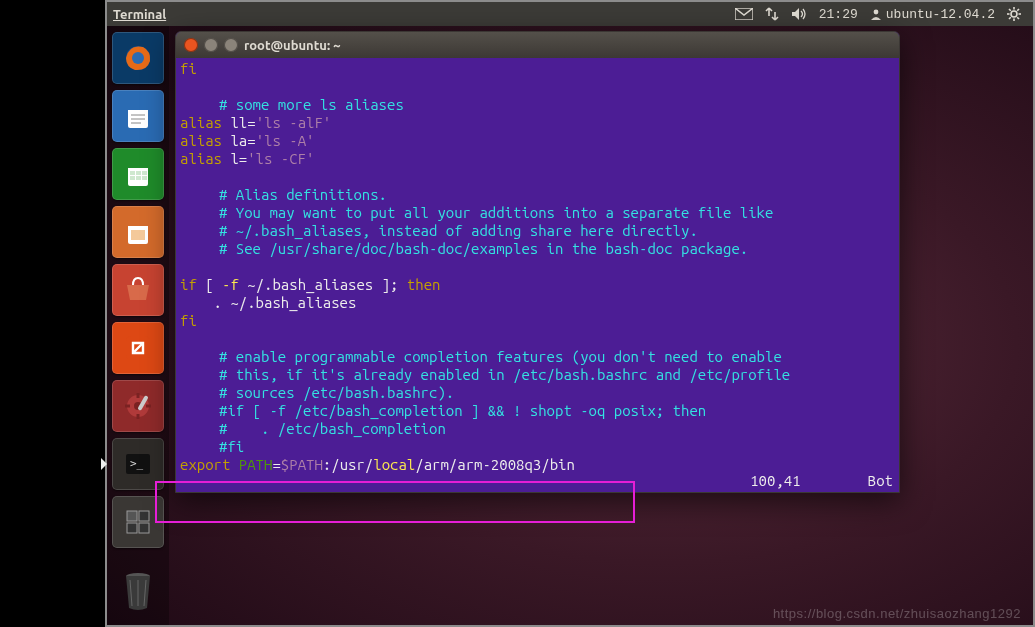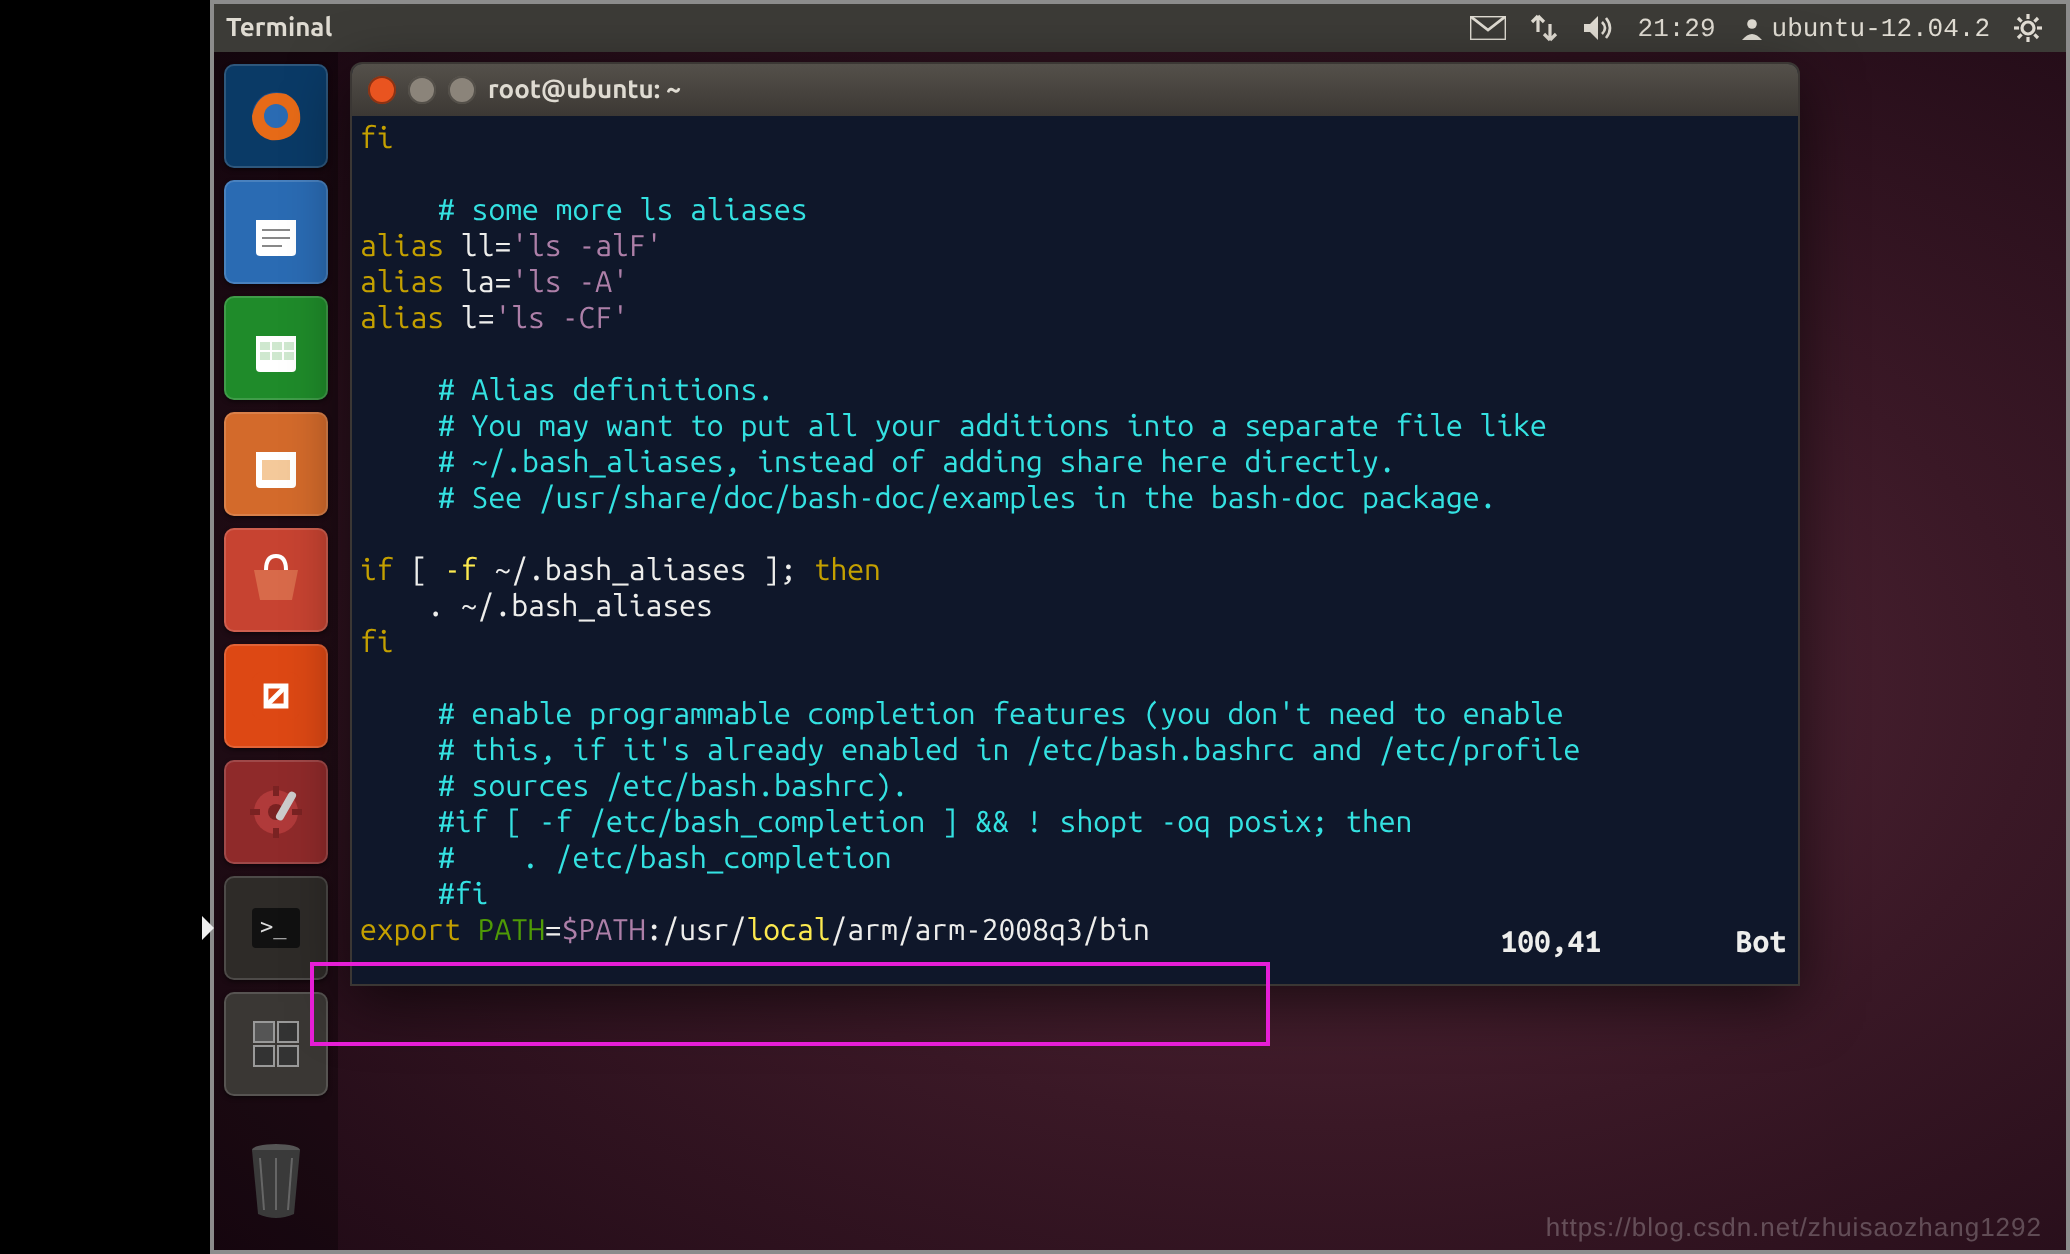--- a/index.html
+++ b/index.html
@@ -15,21 +15,21 @@
   background: radial-gradient(ellipse at 60% 55%, #5a2b3c 0%, #3a1826 45%, #1a0712 100%);
   border:2px solid #8c8c8c;
 }
 
 .panel {
   height:24px; background:#3c3b37;
   display:flex; align-items:center;
   color:#dfdbd2; font-family:Ubuntu,Arial,sans-serif; font-size:13px;
   padding:0 6px;
 }
-.panel-title { font-weight:700; }
+.panel-title { font-weight:700;text-decoration:underline; }
 .panel-spacer { flex:1; }
 .panel-item { padding:0 6px; display:flex; align-items:center; gap:4px;font-family:Liberation Mono, monospace; }
 .panel svg { display:block; }
 
 
 .launcher {
   position:absolute; left:107px; top:26px; width:62px; bottom:2px;
   background:rgba(0,0,0,0.3);
   display:flex; flex-direction:column; align-items:center;
   padding-top:6px; gap:6px;
@@ -44,21 +44,21 @@
   content:''; position:absolute; left:-11px; top:50%; transform:translateY(-50%);
   border:6px solid transparent; border-left-color:#eee;
 }
 .trash-wrap{ margin-top:auto; margin-bottom:10px;}
 
 .termwin {
   position:absolute; left:175px; top:31px; width:725px; height:462px;
   border:1px solid #3b3734; border-radius:6px 6px 0 0;
   overflow:hidden;
   box-shadow:0 8px 30px rgba(0,0,0,.6);
-  background:#0f172a;
+  background:#4c1d95;
 }
 .titlebar{
   height:26px; background:linear-gradient(#54504a,#3c3834);
   display:flex; align-items:center; gap:6px; padding:0 8px;
   color:#dfdbd2; font-family:Ubuntu,Arial,sans-serif; font-size:13px; font-weight:700;
 }
 .wbtn{ width:14px; height:14px; border-radius:50%; box-shadow:inset 0 0 0 1px rgba(0,0,0,.4);}
 .wbtn.close{ background:#e95420;}
 .wbtn.min{ background:#8b847a;}
 .wbtn.max{ background:#8b847a;}
@@ -74,23 +74,22 @@
 .m{ color:#ad7fa8;}  
 .o{ color:#fce94f;}  
 .w{ color:#eeeeec;}
 
 .highlight-box{
   position:absolute;
   border:2px solid #e61ed6;
   pointer-events:none;
 }
 .statusline{
-  position:absolute; right:6px; bottom:12px; color:#eeeeec;
+  position:absolute; right:6px; bottom:2px; color:#eeeeec;
   font-size:15px;
-  font-weight:bold;
 }
 .watermark{
   position:absolute; right:14px; bottom:6px;
   color:rgba(255,255,255,.25);
   font-family:Arial,sans-serif; font-size:13px;
   letter-spacing:.5px;
 }
 </style>
 </head>
 <body>

